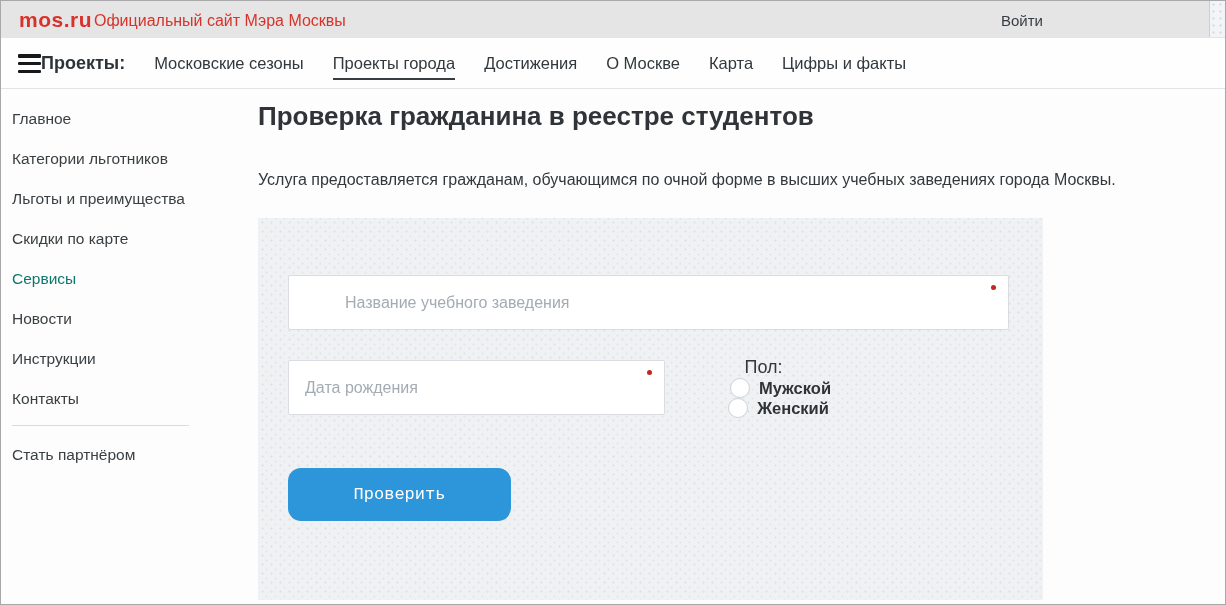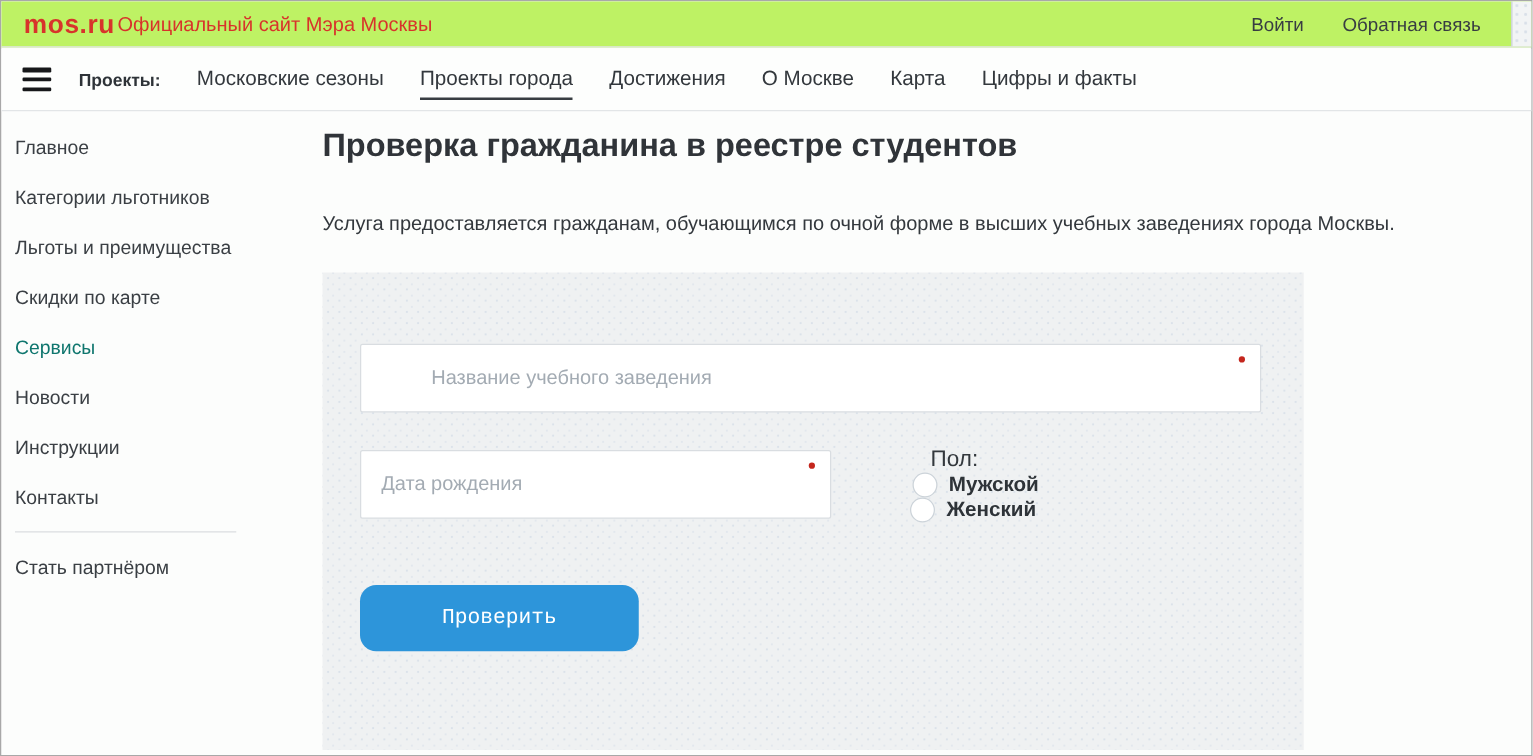--- a/index.html
+++ b/index.html
@@ -8,21 +8,21 @@
     font-family: "Liberation Sans", sans-serif;
     background:#fcfdfc;
     color:#33383d;
     position:relative;
     overflow:hidden;
     border:1px solid #a8a8a8;
   }
   
   .topbar {
     position:absolute; left:0; top:0; width:1226px; height:37px;
-    background:#bef264; border-bottom:1px solid #e2e5e7;
+    background:#e5e5e5; border-bottom:1px solid #e2e5e7;
   }
   .logo {
     position:absolute; left:18px; top:0; height:37px; line-height:37px;
     font-size:21px; font-weight:bold; color:#d8332b; letter-spacing:0.5px; cursor:pointer;
   }
   .tagline {
     position:absolute; left:93px; top:0; height:37px; line-height:39px;
     font-size:16px; color:#d8332b;
   }
   .top-link { position:absolute; top:0; height:37px; line-height:39px; font-size:15px; color:#383d42; cursor:pointer; }
@@ -36,21 +36,21 @@
     background-size:7px 7px;
   }
   
   .navbar {
     position:absolute; left:0; top:38px; width:1226px; height:50px;
     background:#fdfefd; border-bottom:1px solid #e2e5e7;
     display:flex; align-items:center;
   }
   .burger { margin-left:17px; width:23px; height:19px; display:flex; flex-direction:column; justify-content:space-between; cursor:pointer; }
   .burger span { display:block; height:3.5px; background:#17181a; border-radius:1px; }
-  .nav-menu-label { margin-left:22px; font-size:14px; font-weight:bold; color:#2e3338; }
+  .nav-menu-label { font-size:18px; font-weight:bold; color:#2e3338; }
   .nav-item {
     margin-left:29px; font-size:16.5px; color:#33383d; cursor:pointer;
     padding:6px 0 5px 0; border-bottom:2px solid transparent;
   }
   .nav-item.active { border-bottom:2px solid #383d42; }
   
   .sidebar { position:absolute; left:11px; top:98px; width:212px; }
   .side-item { height:40px; line-height:40px; font-size:15.5px; color:#3a3f44; cursor:pointer; }
   .side-item.active { color:#0f766e; }
   .side-divider { border:none; border-top:1px solid #dadde0; margin:6px 0 0 0; width:177px; }
@@ -103,21 +103,20 @@
     cursor:pointer;
   }
 </style>
 </head>
 <body>
 
 <header class="topbar">
   <div class="logo">mos.ru</div>
   <div class="tagline">Официальный сайт Мэра Москвы</div>
   <div class="top-link login">Войти</div>
-  <div class="top-link feedback">Обратная связь</div>
   <div class="edge-texture"></div>
 </header>
 
 <nav class="navbar">
   <div class="burger">
     <span></span>
       <span></span>
       <span></span>
   </div>
   <div class="nav-menu-label">Проекты:</div>

